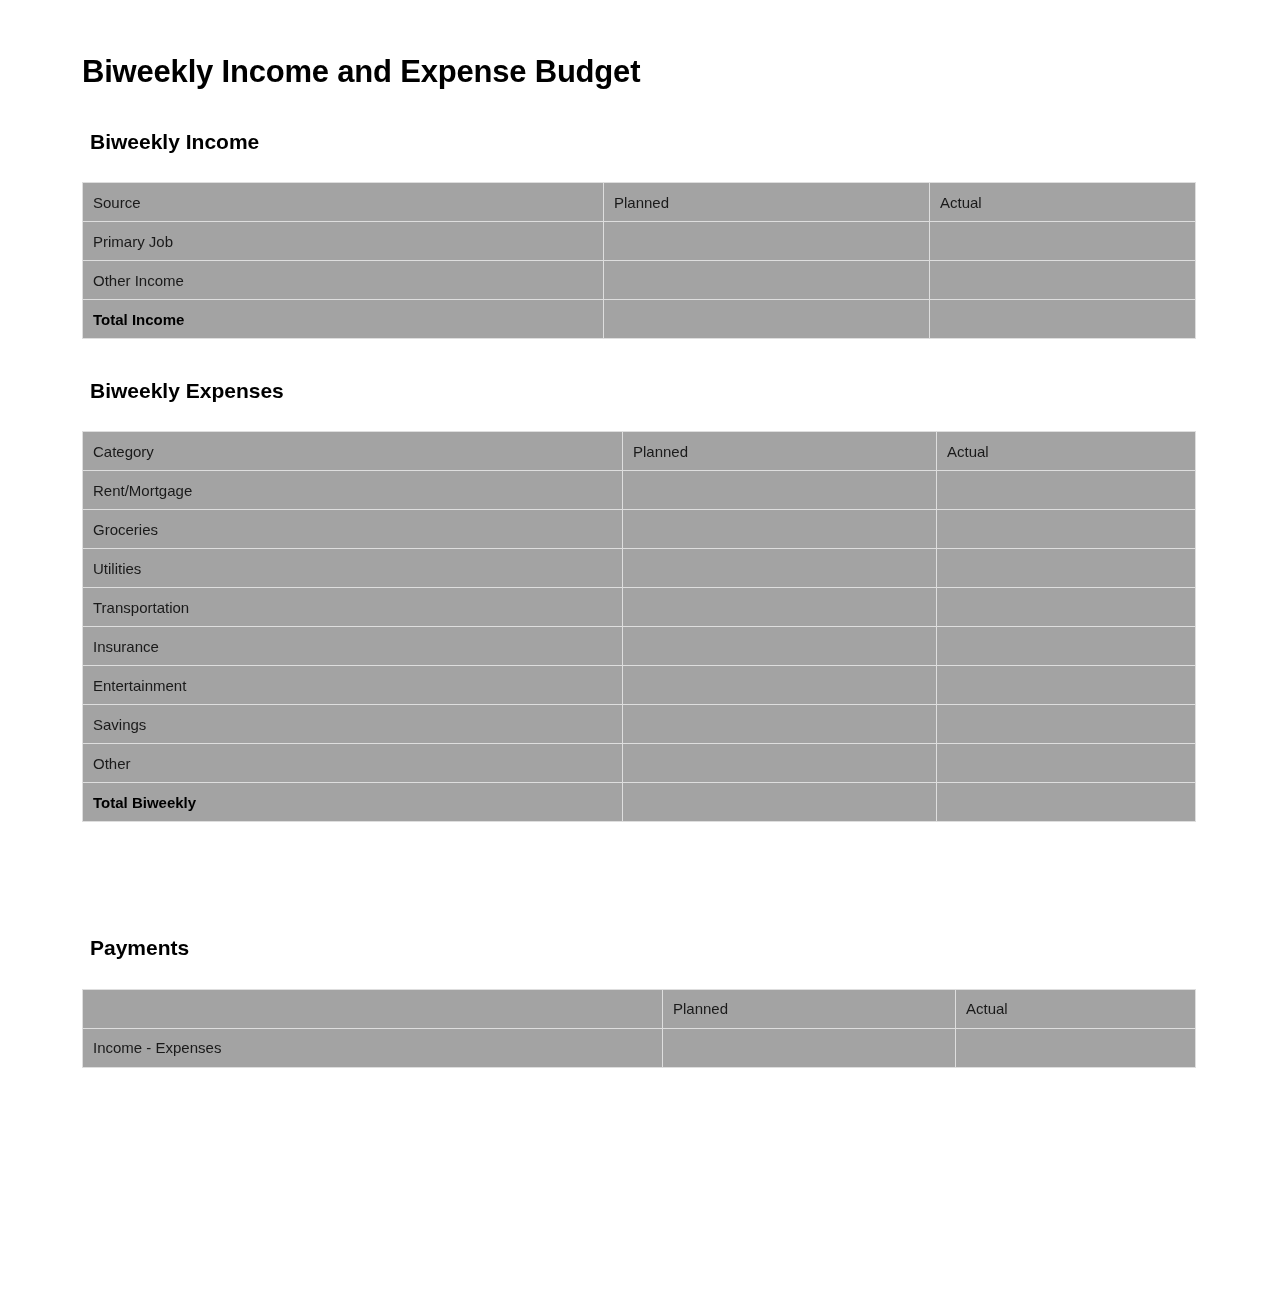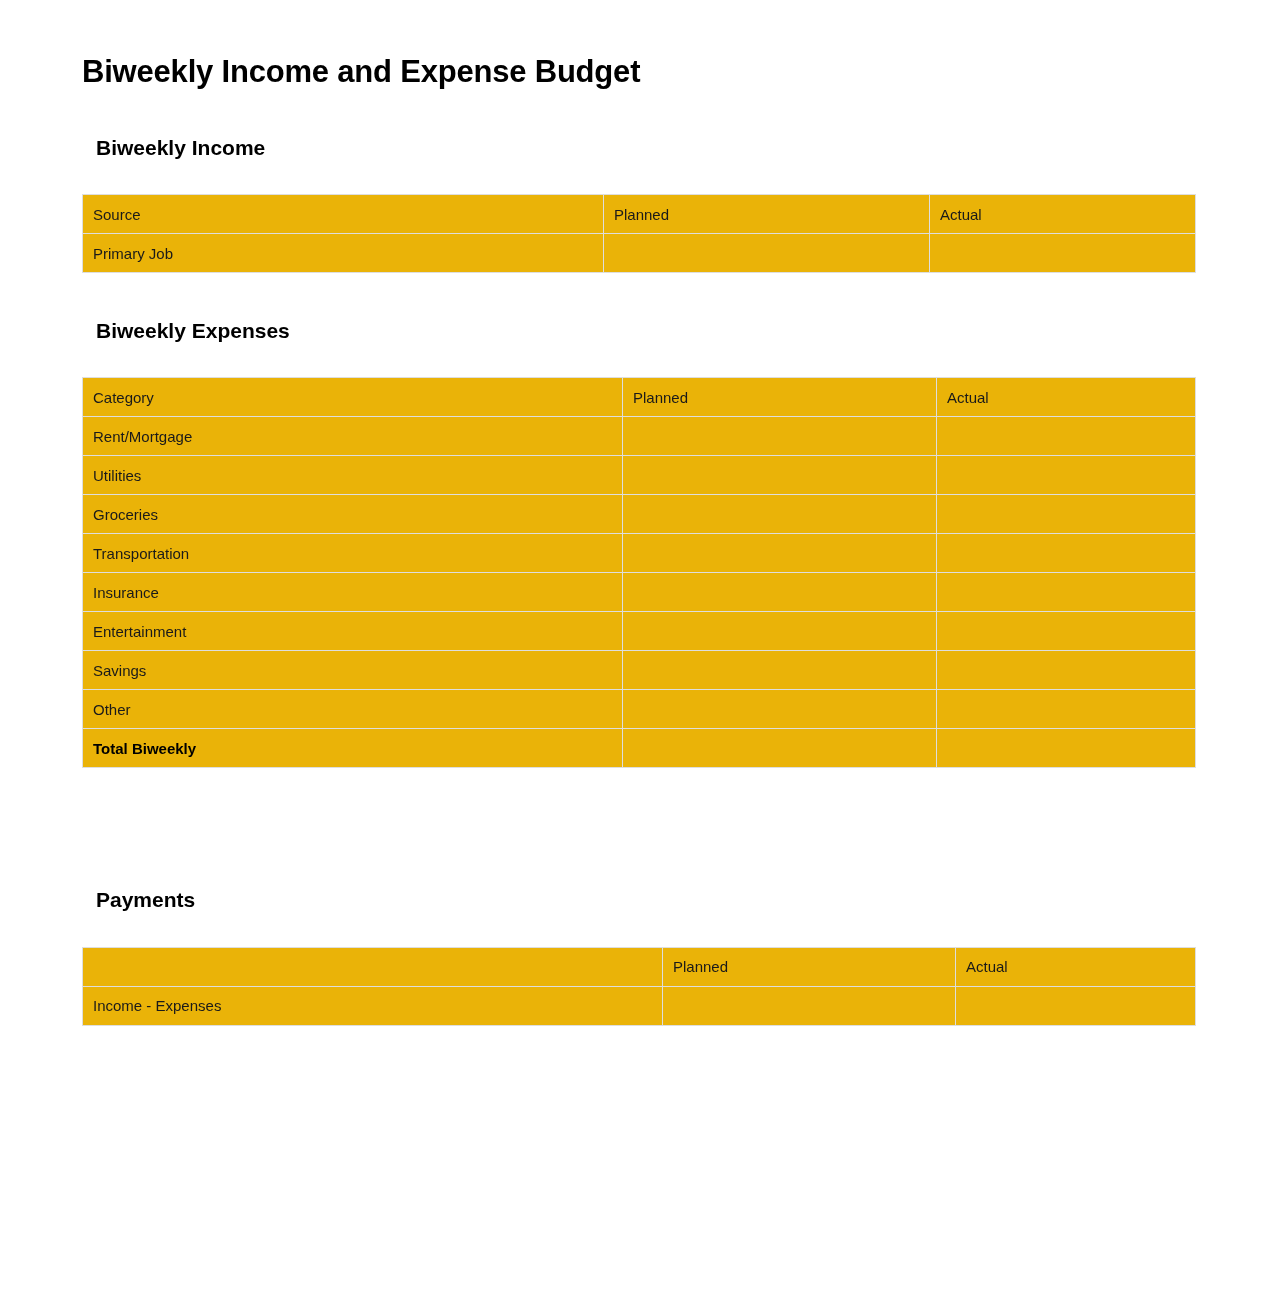--- a/index.html
+++ b/index.html
@@ -24,33 +24,33 @@
     font-weight: bold;
     line-height: 1.1;
     margin: 0 0 0 0;
     letter-spacing: -0.2px;
     color: #000000;
   }
   h2.section-title {
     font-size: 21px;
     font-weight: bold;
     line-height: 1.15;
-    margin: 14px;
+    margin: 8px;
     color: #000000;
   }
   .sp-title-to-h2   { height: 33px; }
   .sp-h2-to-table   { height: 20px; }
   .sp-table-to-h2   { height: 32px; }
   .sp-big-gap       { height: 106px; }
 
   table.budget {
     border-collapse: collapse;
     table-layout: fixed;
     border: 1px solid #d6d6d6;
-    background: #eab308;
+    background: #a3a3a3;
   }
   table.budget td,
   table.budget th {
     border: 1px solid #dedede;
     padding: 0 0 0 10px;
     height: 38px;
     font-size: 15px;
     font-weight: normal;
     text-align: left;
     vertical-align: middle;
@@ -111,20 +111,30 @@
         <th>Planned</th>
         <th>Actual</th>
       </tr>
     </thead>
     <tbody>
       <tr>
         <td>Primary Job</td>
         <td></td>
         <td></td>
       </tr>
+      <tr>
+        <td>Other Income</td>
+        <td></td>
+        <td></td>
+      </tr>
+      <tr>
+        <td class="total-label">Total Income</td>
+        <td></td>
+        <td></td>
+      </tr>
     </tbody>
   </table>
 
   <div class="sp-table-to-h2"></div>
 
   <h2 class="section-title">Biweekly Expenses</h2>
 
   <div class="sp-h2-to-table"></div>
 
   <table class="budget expenses-table">
@@ -140,26 +150,26 @@
         <th>Actual</th>
       </tr>
     </thead>
     <tbody>
       <tr>
         <td>Rent/Mortgage</td>
         <td></td>
         <td></td>
       </tr>
       <tr>
+        <td>Groceries</td>
+        <td></td>
+        <td></td>
+      </tr>
+      <tr>
         <td>Utilities</td>
-        <td></td>
-        <td></td>
-      </tr>
-      <tr>
-        <td>Groceries</td>
         <td></td>
         <td></td>
       </tr>
       <tr>
         <td>Transportation</td>
         <td></td>
         <td></td>
       </tr>
       <tr>
         <td>Insurance</td>

